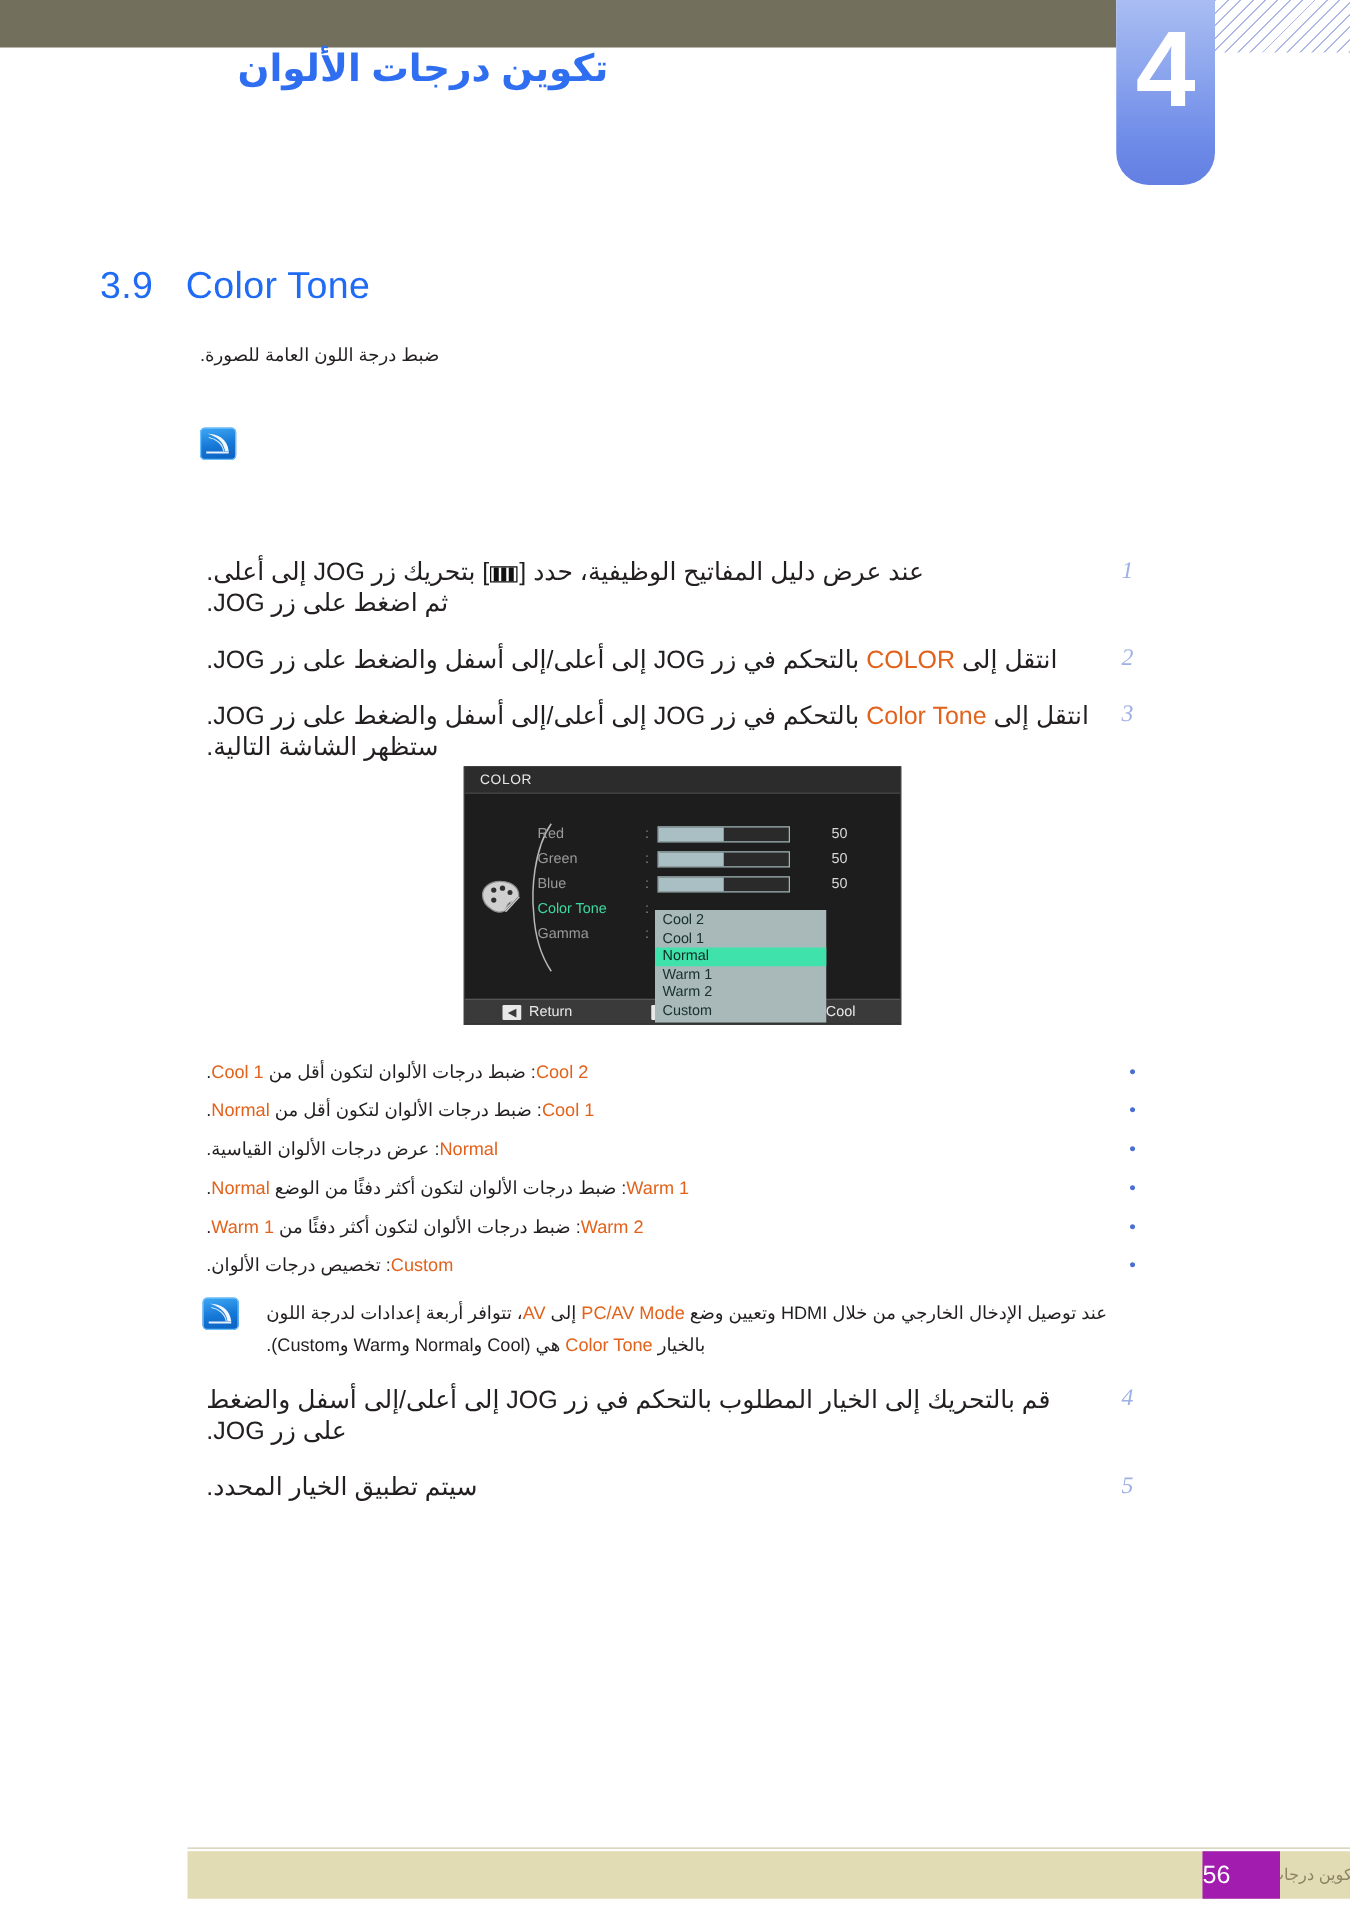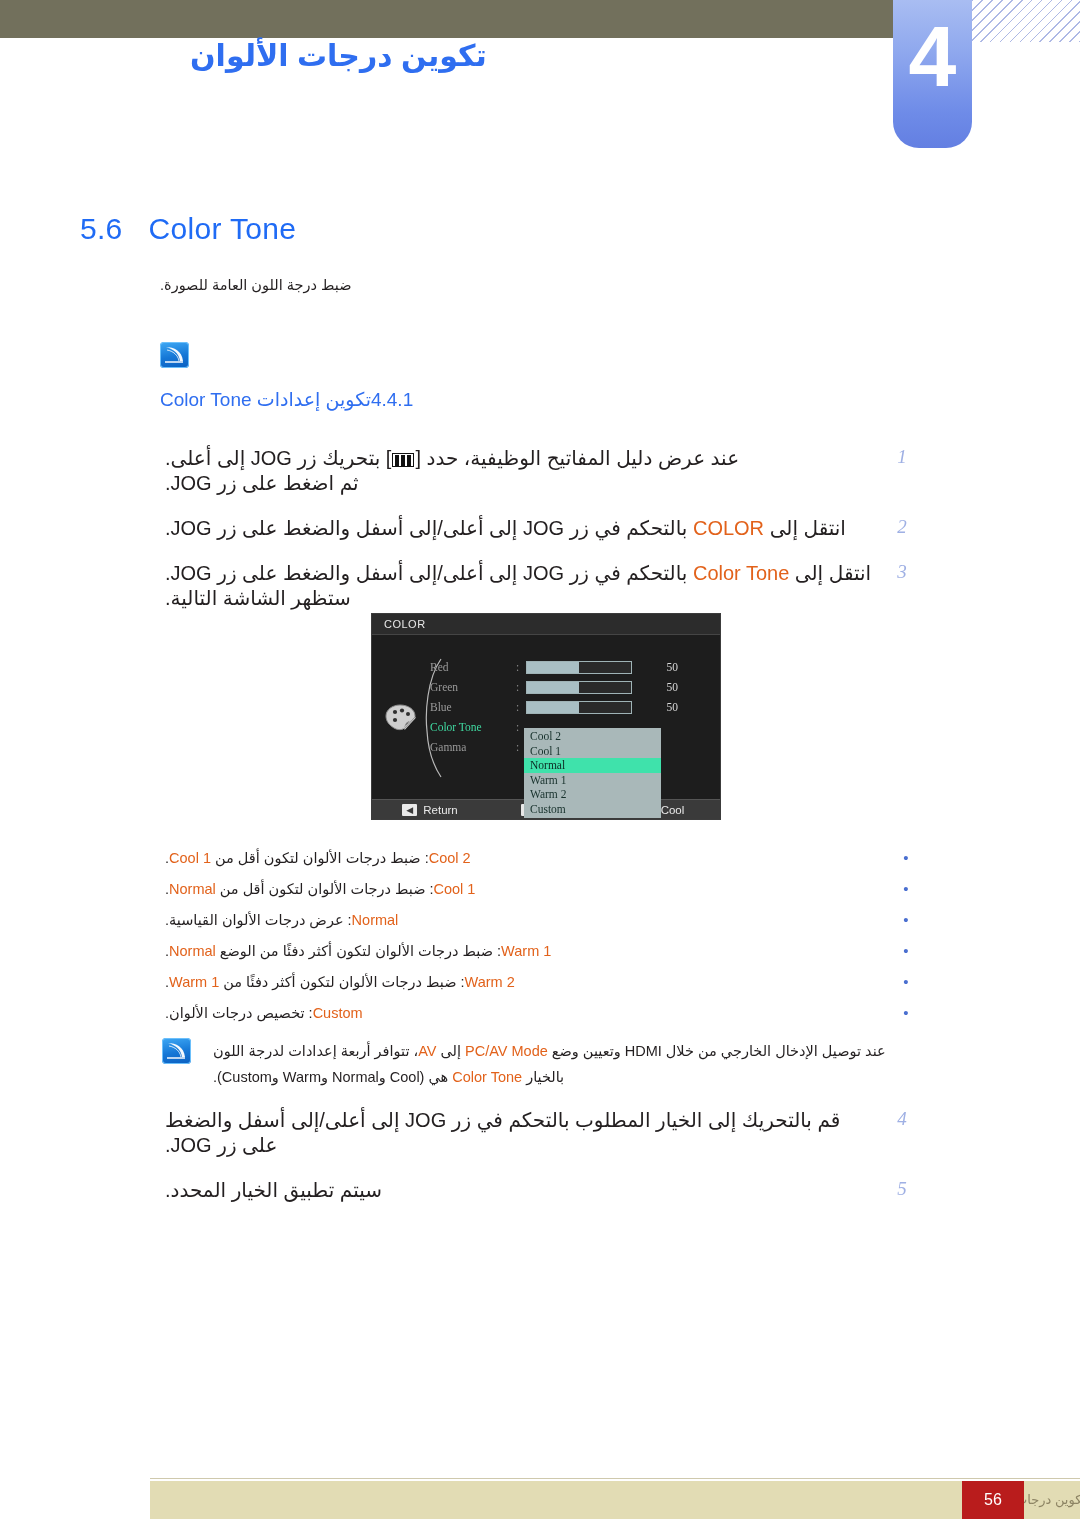--- a/index.html
+++ b/index.html
@@ -63,21 +63,21 @@
   .o{color:#e2621b;}
   .kbd{display:inline-block;direction:ltr;border:1.5px solid #111;padding:0 1px;
     line-height:11px;vertical-align:-1px;margin:0 1px;}
   .kbd i{display:inline-block;width:4px;height:11px;background:#111;margin:0 1px;}
 
   
   .osd{position:absolute;left:371px;top:613px;width:348px;height:205px;background:#1d1d1d;
     border:1px solid #3c3c3c;direction:ltr;font-family:"Liberation Sans",sans-serif;}
   .osd-top{height:20px;background:#2c2c2c;border-bottom:1px solid #454545;
     color:#e8e8e8;font-size:11px;line-height:20px;padding-left:12px;letter-spacing:.5px;}
-  .osd-body{position:relative;height:164px;font-family:Liberation Serif, serif;}
+  .osd-body{position:relative;height:164px;}
   .palette{position:absolute;left:12px;top:68px;width:34px;height:30px;}
   .arc{position:absolute;left:47px;top:22px;width:28px;height:122px;}
   .rows{position:absolute;left:58px;top:22px;width:290px;}
   .row{height:20px;display:flex;align-items:center;}
   .row .lbl{width:86px;color:#9a9a9a;font-size:11.5px;}
   .row .lbl.sel{color:#3fd9a0;}
   .row .colon{width:10px;color:#8a8a8a;font-size:11.5px;}
   .bar{width:104px;height:11px;border:1px solid #9fb3b6;background:#2a2a2a;position:relative;}
   .bar > span{display:block;height:100%;background:#a9bfc4;}
   .val{width:46px;text-align:right;color:#d8d8d8;font-size:11.5px;padding-right:8px;}
@@ -98,58 +98,54 @@
 
   .note2{position:absolute;right:170px;top:1038px;width:748px;
     direction:rtl;display:flex;align-items:flex-start;gap:22px;}
   .note2 .txt{direction:rtl;text-align:left;font-size:14.5px;color:#231f20;line-height:26px;}
 
   .steps2{position:absolute;right:170px;top:1108px;width:745px;direction:rtl;}
 
   
   .ftr-line{position:absolute;left:150px;top:1478px;width:930px;height:1px;background:#cfc9ad;}
   .ftr-bar{position:absolute;left:150px;top:1481px;width:930px;height:38px;background:#e2dcb4;}
-  .ftr-num{position:absolute;left:962px;top:1481px;width:62px;height:38px;background:#b91c1c;
-    color:#ffffff;font-size:16px;line-height:38px;text-align:center;}
+  .ftr-num{position:absolute;left:962px;top:1481px;width:62px;height:38px;background:#a21caf;
+    color:#ffffff;font-size:20px;line-height:38px;text-align:left;}
   .ftr-txt{position:absolute;left:0;top:1481px;width:950px;height:38px;line-height:38px;
     direction:rtl;text-align:left;padding-right:0;color:#8d8464;font-size:13px;
     display:flex;align-items:center;justify-content:flex-start;padding-left:136px;}
 </style>
 </head>
 <body>
 
 <div class="page">
 
   <div class="hdr-bar"></div>
   <div class="hdr-hatch"></div>
   <div class="chap-tab">
     <div class="chap-num">4</div>
   </div>
   <div class="chap-title">تكوين درجات الألوان</div>
 
   <div class="sec-title">
-    <span class="num">5.6</span><span>Color Tone</span>
+    <span class="num">3.9</span><span>Color Tone</span>
   </div>
 
   <div class="lead">ضبط درجة اللون العامة للصورة.</div>
 
   <div class="note1">
     <span class="noteicon">
       <svg width="23" height="22" viewBox="0 0 23 22">
         <path d="M3 3 C11 3 19 7 20 17 L17 17 C16 9 10 5 3 3 Z" fill="#ffffff" opacity=".95"></path>
         <path d="M4 6 C10 7 15 11 16 17" stroke="#ffffff" stroke-width="1" fill="none" opacity=".8"></path>
         <path d="M2 18 L20 18" stroke="#ffffff" stroke-width="1.6" opacity=".9"></path>
       </svg>
     </span>
   </div>
 
-  <div class="subsec">
-    <span class="n">4.4.1</span><span>تكوين إعدادات</span>
-    <span>Color Tone</span>
-  </div>
 
   <div class="steps">
 
     <div class="step">
       <div class="idx">1</div>
       <div class="body">
         <span>عند عرض دليل المفاتيح الوظيفية، حدد [</span><span class="kbd"><i></i><i></i><i></i></span><span>] بتحريك زر JOG إلى أعلى.</span><br>
         <span>ثم اضغط على زر JOG.</span>
       </div>
     </div>

